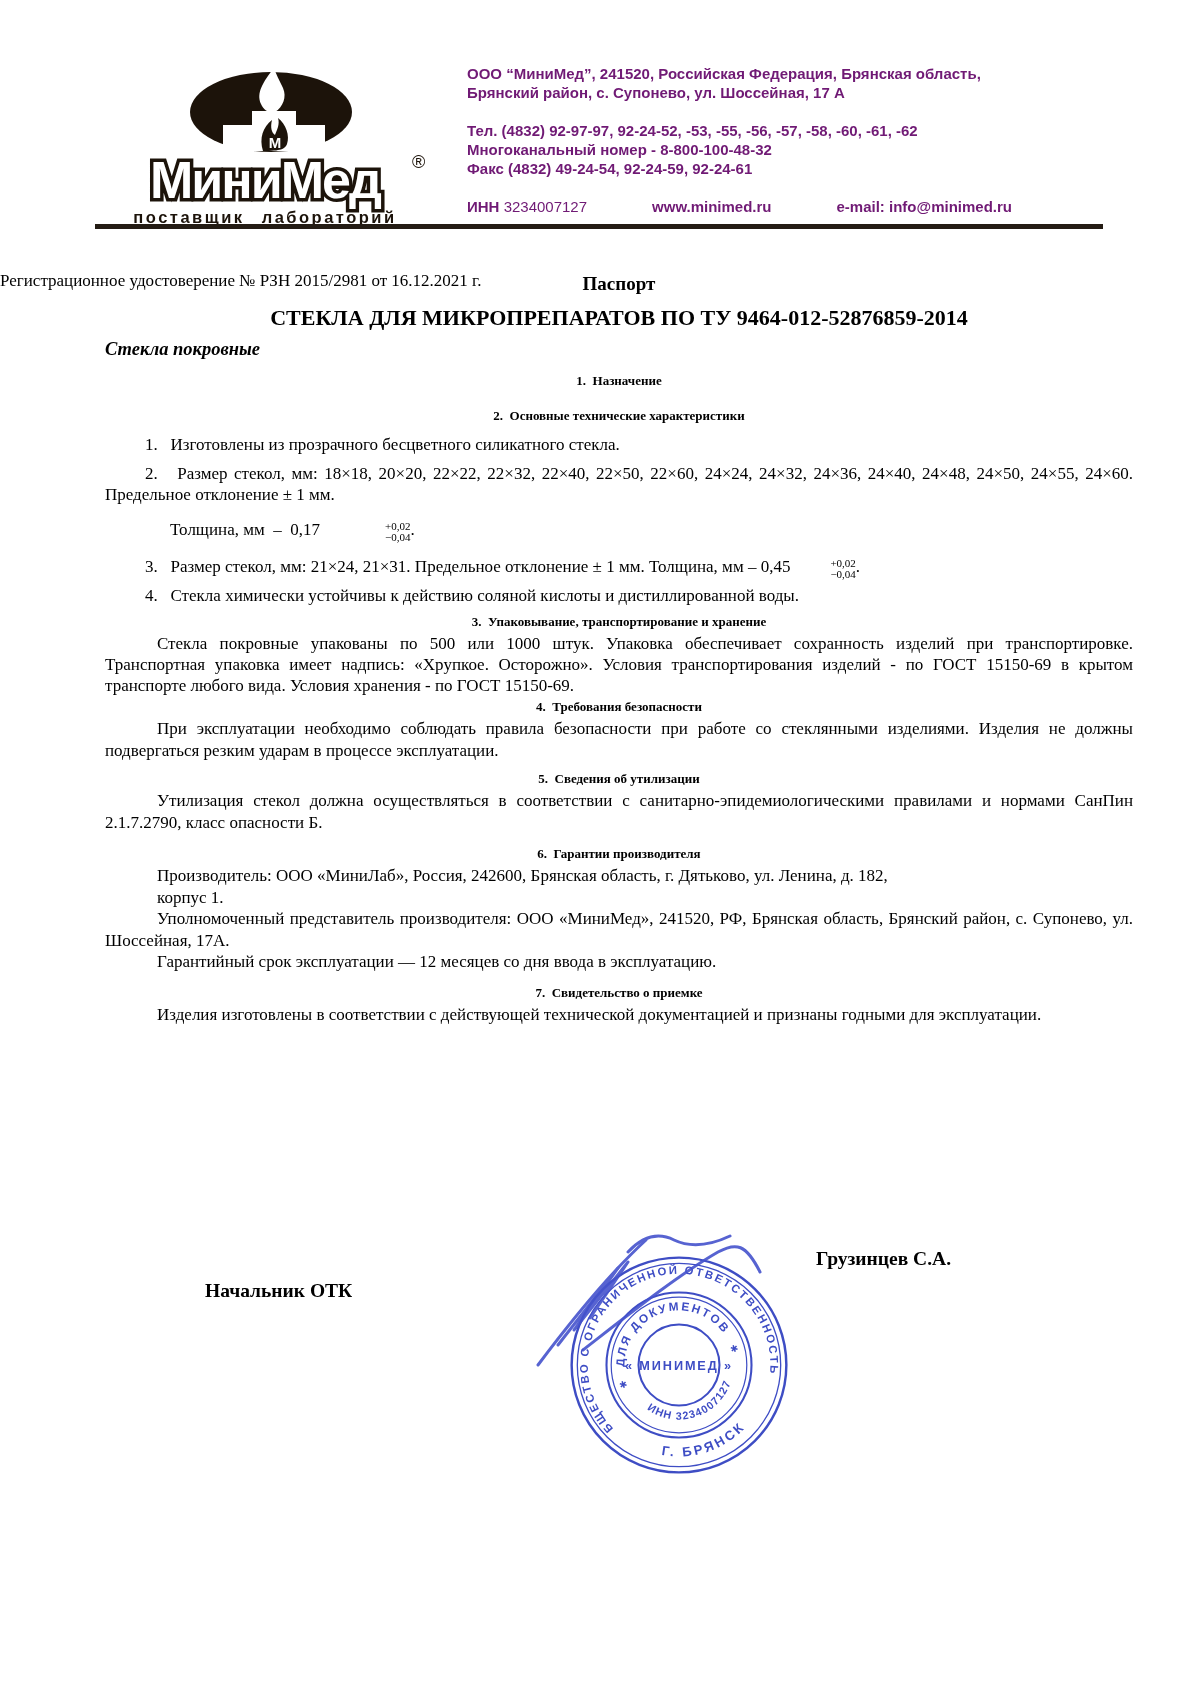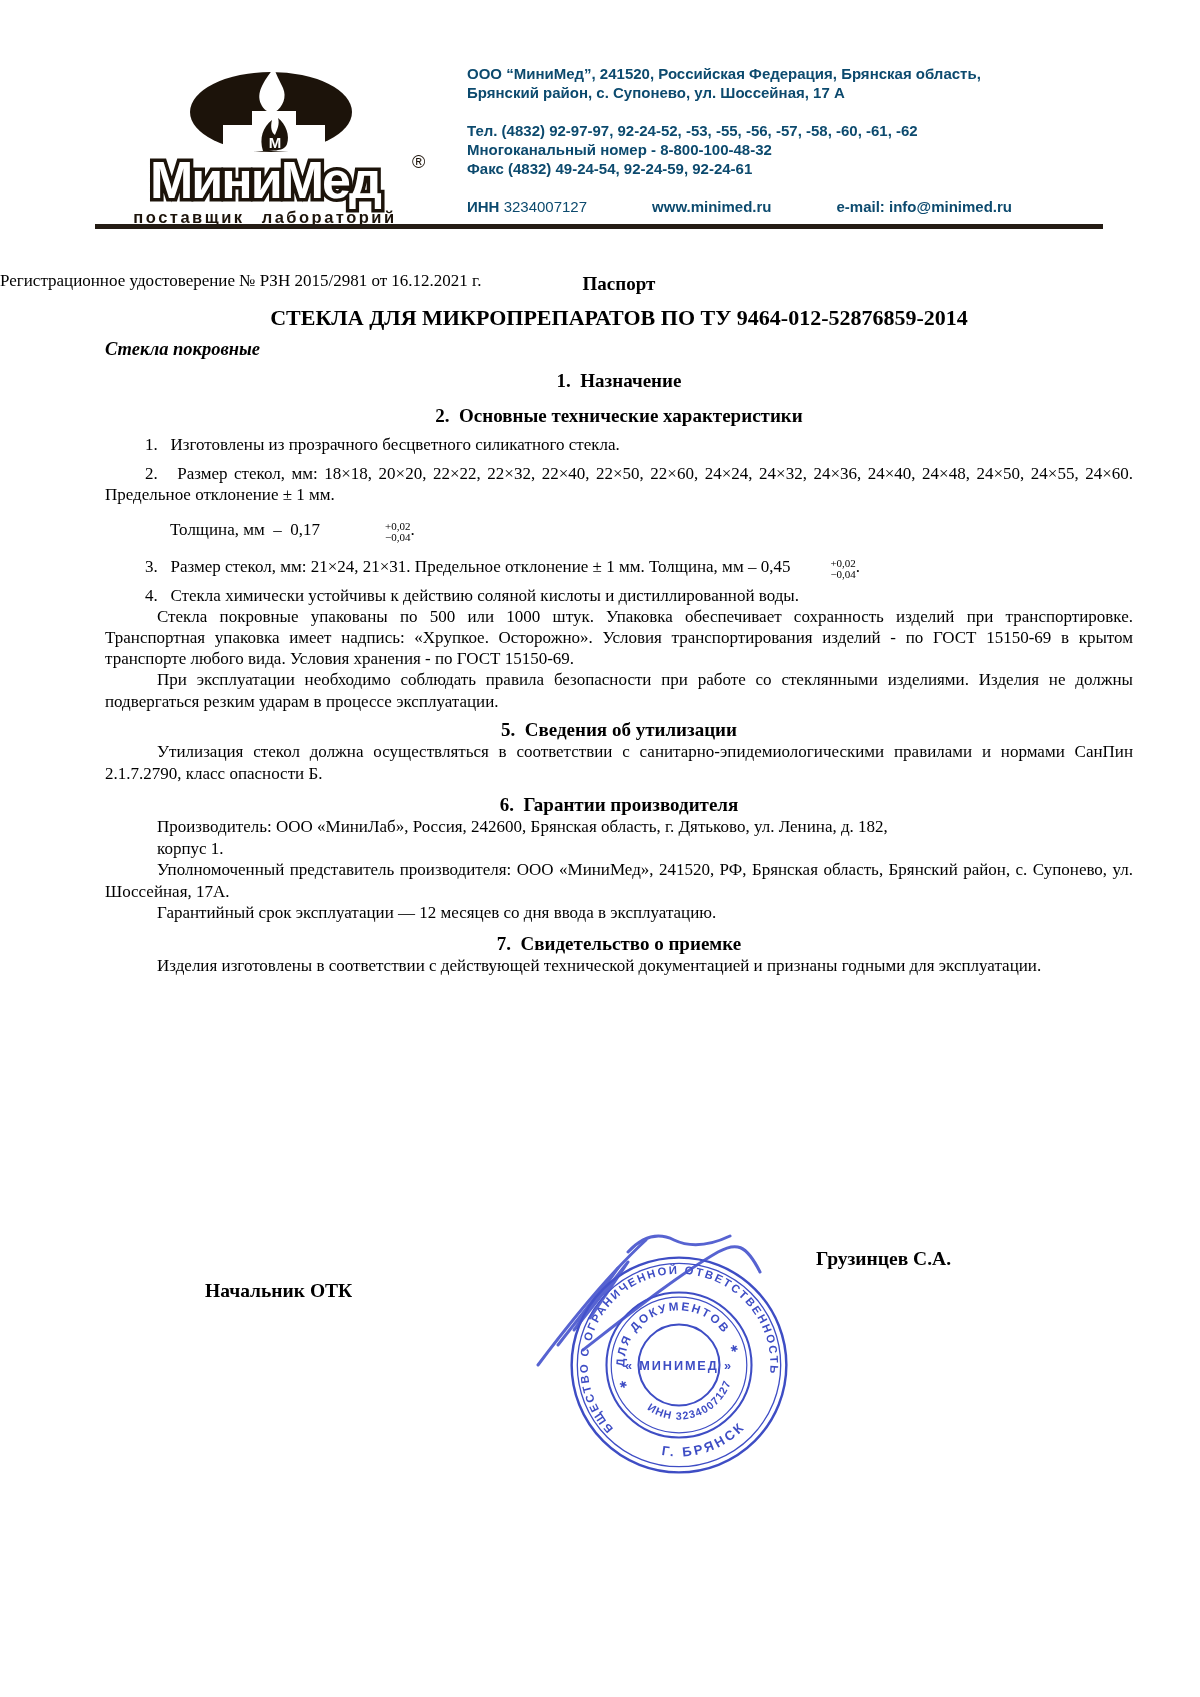--- a/index.html
+++ b/index.html
@@ -2,33 +2,33 @@
 <html lang="ru"><head>
 <meta charset="utf-8">
 <style>
   html,body{margin:0;padding:0;background:#fff;}
   .page{position:relative;width:1200px;height:1697px;background:#fff;overflow:hidden;
         font-family:"Liberation Serif", serif;color:#000;}
   
   .logo-box{position:absolute;left:113px;top:60px;width:320px;height:175px;}
   .contact{position:absolute;left:467px;top:64px;width:545px;
            font-family:"Liberation Sans", sans-serif;font-weight:bold;
-           font-size:15px;line-height:19px;color:#0c4a6e;}
+           font-size:15px;line-height:19px;color:#701a75;}
   .contact .grp{margin-bottom:19px;}
   .inn-row{display:flex;justify-content:space-between;align-items:baseline;}
   .inn-row .val{font-weight:normal;}
   .rule{position:absolute;left:95px;top:224px;width:1008px;height:5px;background:#241c14;}
   .reg-line{position:absolute;left:0;top:233px;width:1103px;text-align:left;
             font-size:17px;line-height:21px;margin-top:37px;}
   
   .doc{position:absolute;left:105px;top:262px;width:1028px;font-size:17px;line-height:21.5px;}
   .passport{padding-top:10px;font-size:19px;line-height:24px;font-weight:bold;text-align:center;}
   .title{margin-top:10px;font-size:22px;line-height:24px;font-weight:bold;text-align:center;}
   .subtitle{margin-top:8px;font-size:18.5px;line-height:22px;font-weight:bold;font-style:italic;text-align:left;}
-  .hsec{font-weight:bold;font-size:19px;line-height:22px;text-align:center;white-space:pre-wrap;}
+  .hsec{font-weight:bold;font-size:13px;line-height:22px;text-align:center;white-space:pre-wrap;}
   .p{ text-align:justify;text-indent:52px;}
   .li{white-space:pre-wrap;text-align:justify;text-indent:40px;}
   .thick-line{white-space:pre-wrap;text-indent:65px;line-height:32px;}
   .li-tol{white-space:pre-wrap;text-align:justify;text-indent:40px;line-height:32px;}
   .ind{text-indent:52px;}
   .tol{display:inline-block;vertical-align:-0.55em;font-size:11px;line-height:11px;letter-spacing:0;}
   .tol span{display:block;}
   .mt10{margin-top:10px;}.mt13{margin-top:13px;}.mt9{margin-top:9px;}
   .mt8{margin-top:8px;}.mt7{margin-top:7px;}.mt5{margin-top:5px;}
   .mt4{margin-top:7px;}.mt2{margin-top:2px;}.mt0{margin-top:0;}
@@ -87,22 +87,24 @@
 
     <div class="hsec mt10">1.  Назначение</div>
 
     <div class="hsec mt13">2.  Основные технические характеристики</div>
     <div class="li mt4">1.   Изготовлены из прозрачного бесцветного силикатного стекла.</div>
     <div class="li mt7">2.   Размер стекол, мм: 18×18, 20×20, 22×22, 22×32, 22×40, 22×50, 22×60, 24×24, 24×32, 24×36, 24×40, 24×48, 24×50, 24×55, 24×60. Предельное отклонение ± 1 мм.</div>
     <div class="thick-line mt8"><span>Толщина, мм  –  0,17</span><span class="tol"><span>+0,02</span><span>−0,04</span></span><span>.</span></div>
     <div class="li-tol mt5"><span>3.   Размер стекол, мм: 21×24, 21×31. Предельное отклонение ± 1 мм. Толщина, мм – 0,45</span><span class="tol"><span>+0,02</span><span>−0,04</span></span><span>.</span></div>
     <div class="li mt2">4.   Стекла химически устойчивы к действию соляной кислоты и дистиллированной воды.</div>
 
+    <div class="hsec mt5">3.  Упаковывание, транспортирование и хранение</div>
     <div class="p lh21">Стекла покровные упакованы по 500 или 1000 штук. Упаковка обеспечивает сохранность изделий при транспортировке. Транспортная упаковка имеет надпись: «Хрупкое. Осторожно». Условия транспортирования изделий - по ГОСТ 15150-69 в крытом транспорте любого вида. Условия хранения - по  ГОСТ 15150-69.</div>
 
+    <div class="hsec mt0">4.  Требования безопасности</div>
     <div class="p">При эксплуатации необходимо соблюдать правила безопасности при работе со стеклянными изделиями. Изделия не должны подвергаться резким ударам в процессе эксплуатации.</div>
 
     <div class="hsec mt7">5.  Сведения об утилизации</div>
     <div class="p">Утилизация стекол должна осуществляться в соответствии с санитарно-эпидемиологическими правилами и нормами СанПин 2.1.7.2790, класс опасности Б.</div>
 
     <div class="hsec mt10">6.  Гарантии производителя</div>
     <div class="ind">Производитель: ООО «МиниЛаб», Россия, 242600, Брянская область, г. Дятьково, ул. Ленина, д. 182,</div>
     <div class="ind">корпус 1.</div>
     <div class="p">Уполномоченный представитель производителя: ООО «МиниМед», 241520, РФ, Брянская область, Брянский район, с. Супонево, ул. Шоссейная, 17А.</div>
     <div class="ind">Гарантийный срок эксплуатации — 12 месяцев со дня ввода в эксплуатацию.</div>

